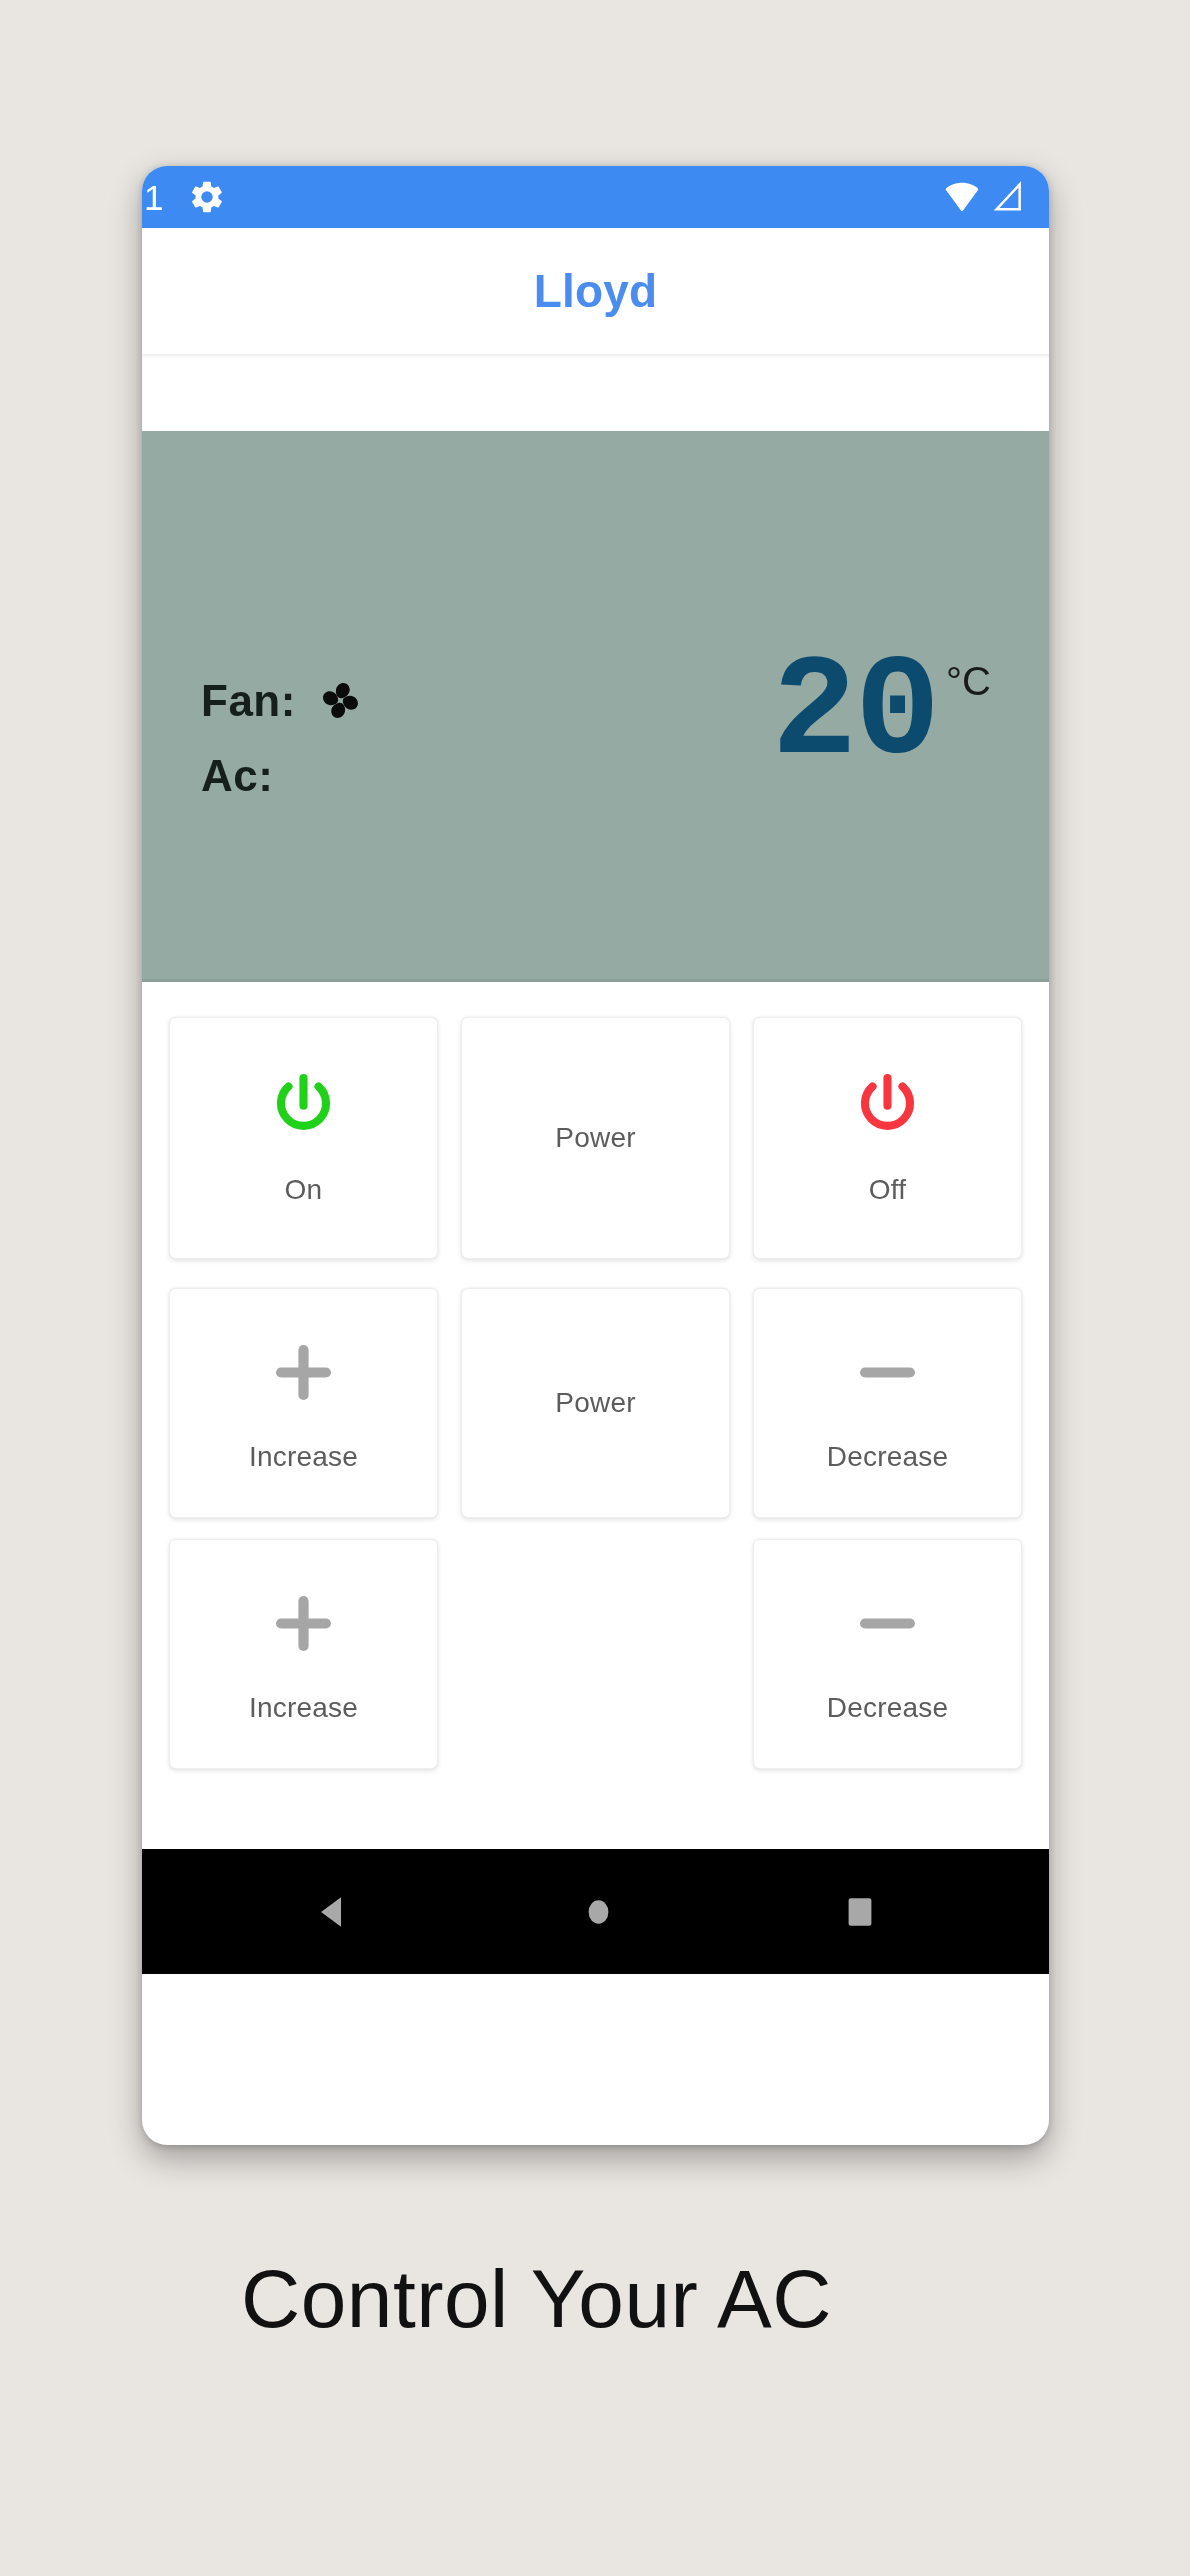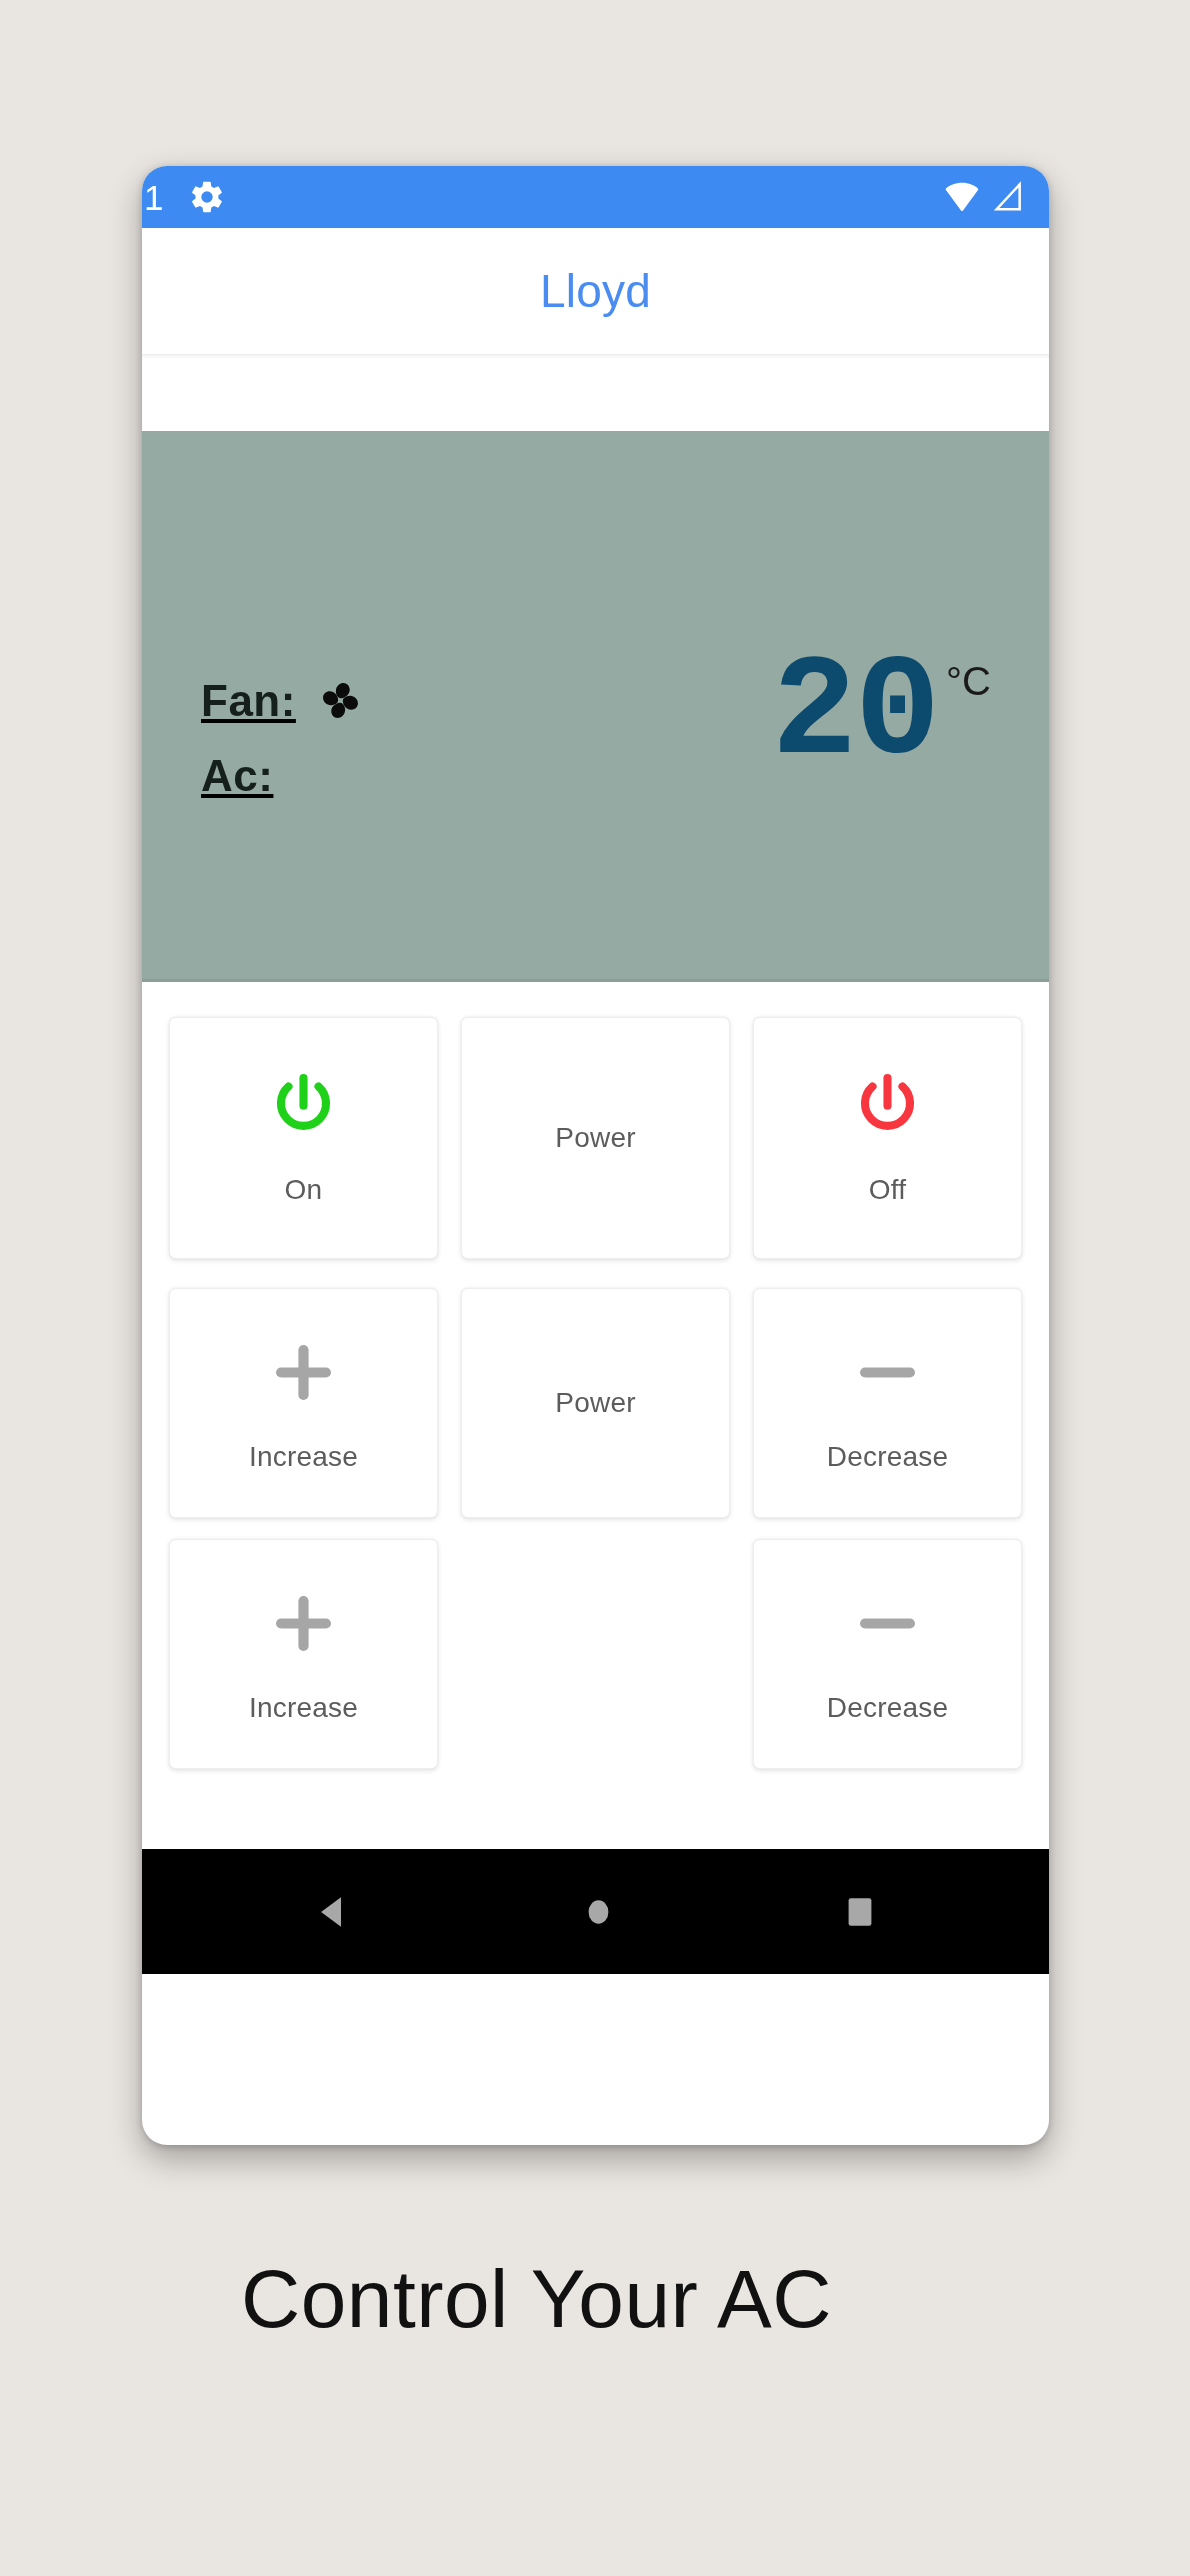--- a/index.html
+++ b/index.html
@@ -64,21 +64,21 @@
   .titlebar {
     height: 126px;
     background: #ffffff;
     display: flex;
     align-items: center;
     justify-content: center;
   }
   .title-text {
     color: #4a8cf0;
     font-size: 46px;
-    font-weight: 400;
+    font-weight: 700;
     letter-spacing: 0.2px;
   }
 
   .divider-strip {
     height: 77px;
     background: #ffffff;
     border-top: 1.9px solid #efefef;
     box-shadow: inset 0 2.9px 4.8px -2.9px rgba(0,0,0,0.10);
   }
 
@@ -92,21 +92,20 @@
   .display-left {
     position: absolute;
     left: 59px;
     top: 232px;
   }
   .ds-row {
     display: flex;
     align-items: center;
     gap: 15.3px;
     height: 75px;
-    text-decoration: underline;
   }
   .ds-label {
     color: #15201d;
     font-size: 44px;
     font-weight: 700;
     letter-spacing: 0.5px;
   }
   .fan-black { width: 59px; height: 59px; display: block; }
 
   .display-right {

